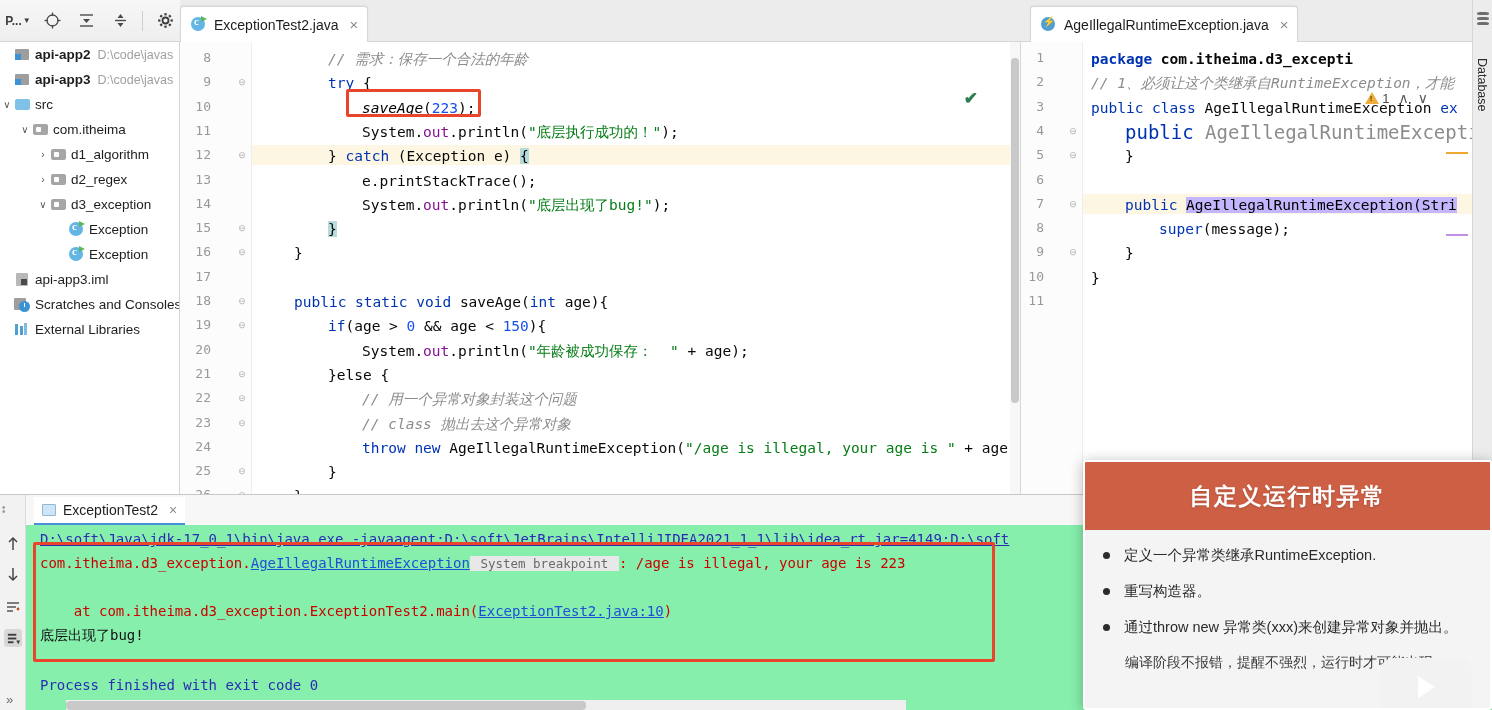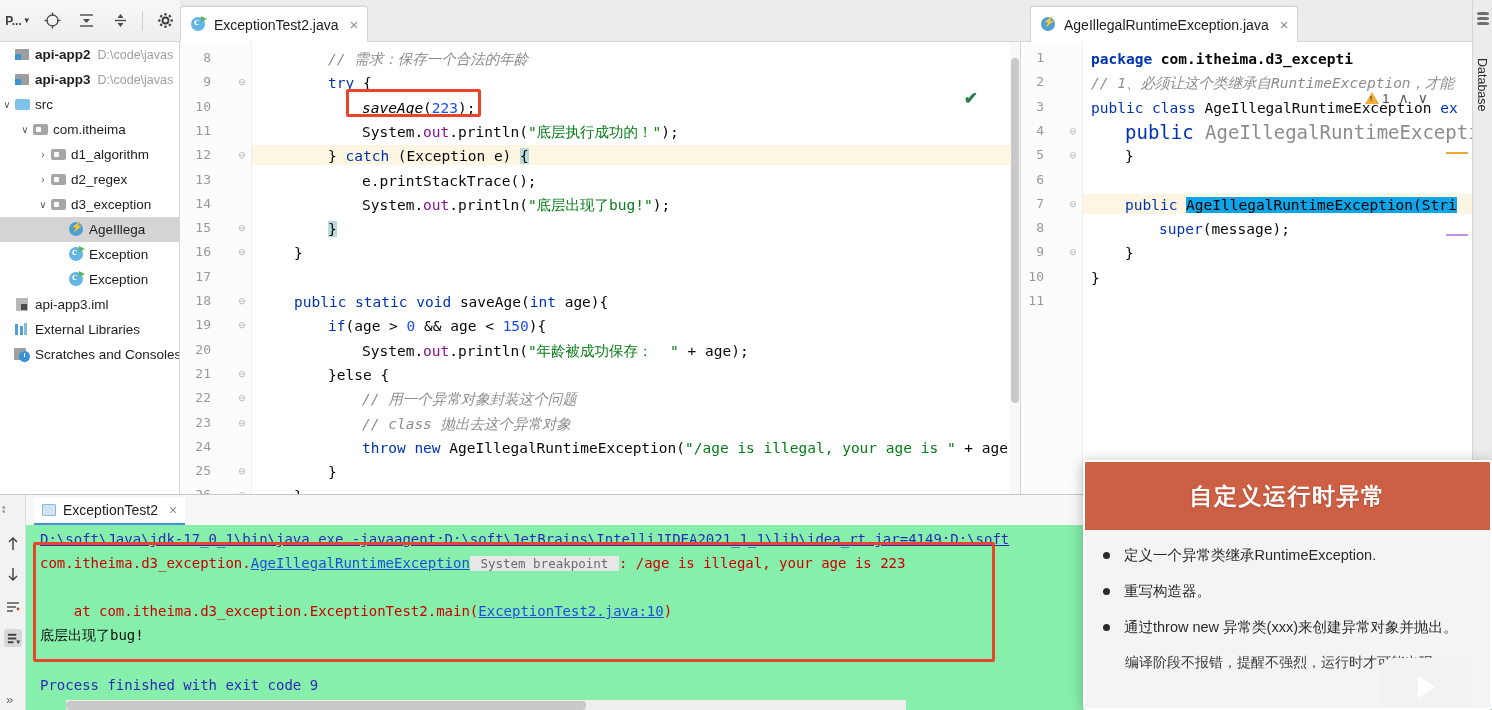--- a/index.html
+++ b/index.html
@@ -117,21 +117,21 @@
   }
   .gutter2 { position:absolute; left:0; top:0; width:62px; height:100%;
     background:#fcfcfc; border-right:1px solid #eeeeee;}
   .codearea2 { position:absolute; left:62px; top:0; right:0; height:100%; }
   .warnbadge { position:absolute; right:44px; top:48px; display:flex; align-items:center; gap:3px;
     font-size:13px; color:#4a4a4a; }
   .tri { width:0;height:0;border-left:7px solid transparent;border-right:7px solid transparent;
     border-bottom:12px solid #f0ad3c; position:relative;}
   .tri::after{content:"!";position:absolute;left:-2.5px;top:2px;font-size:8px;color:#5d4000;font-weight:bold;}
   .navarrow { color:#5b5b5b; font-size:14px; cursor:pointer; }
-  .hl-select { background:#0ea5e9; }
+  .hl-select { background:#c4b5fd; }
   .mark-orange { position:absolute; width:22px; height:2px; background:#f0a732; }
   .mark-purple { position:absolute; width:22px; height:2px; background:#c38fe0; }
 
   
   .dbbar { position:absolute; right:0; top:0; width:20px; height:494px;
     background:#ececec; border-left:1px solid #d6d6d6; }
   .dbtext { position:absolute; top:58px; left:2px; writing-mode:vertical-rl;
     font-size:12.5px; color:#2b2b2b; }
   .dbicon { position:absolute; top:12px; left:4px; width:12px; height:13px; }
   .dbicon i { display:block; height:3px; background:#6e6e6e; border-radius:50%/100%; margin-bottom:2px;}
@@ -275,26 +275,20 @@
         <span class="chev">›</span>
         <span class="ico ico-pkg"></span>
         <span class="tname">d2_regex</span>
       </div>
       <div class="tree-row">
         <span style="width: 36px; flex: 0 0 auto;"></span>
         <span class="chev">∨</span>
         <span class="ico ico-pkg"></span>
         <span class="tname">d3_exception</span>
       </div>
-      <div class="tree-row sel">
-        <span style="width: 54px; flex: 0 0 auto;"></span>
-        <span class="chev none">›</span>
-        <span class="ico ico-exc"></span>
-        <span class="tname">AgeIllega</span>
-      </div>
       <div class="tree-row">
         <span style="width: 54px; flex: 0 0 auto;"></span>
         <span class="chev none">›</span>
         <span class="ico ico-class">
           <i class="flag"></i>
         </span>
         <span class="tname">Exception</span>
       </div>
       <div class="tree-row">
         <span style="width: 54px; flex: 0 0 auto;"></span>
@@ -302,37 +296,37 @@
         <span class="ico ico-class">
           <i class="flag"></i>
         </span>
         <span class="tname">Exception</span>
       </div>
       <div class="tree-row">
         <span style="width: 0px; flex: 0 0 auto;"></span>
         <span class="chev none">›</span>
         <span class="ico ico-iml"></span>
         <span class="tname">api-app3.iml</span>
+      </div>
+      <div class="tree-row">
+        <span style="width: 0px; flex: 0 0 auto;"></span>
+        <span class="chev none">›</span>
+        <span class="ico ico-scratch">
+          <i class="hand"></i>
+        </span>
+        <span class="tname">Scratches and Consoles</span>
       </div>
       <div class="tree-row">
         <span style="width: 0px; flex: 0 0 auto;"></span>
         <span class="chev none">›</span>
         <span class="ico ico-lib">
           <i class="b2"></i>
           <i class="b3"></i>
         </span>
         <span class="tname">External Libraries</span>
-      </div>
-      <div class="tree-row">
-        <span style="width: 0px; flex: 0 0 auto;"></span>
-        <span class="chev none">›</span>
-        <span class="ico ico-scratch">
-          <i class="hand"></i>
-        </span>
-        <span class="tname">Scratches and Consoles</span>
       </div>
     </div>
 
   <div class="tabstrip">
     <div class="etab" style="left:0;">
       <span class="ico ico-class">
           <i class="flag"></i>
         </span>
       <span>ExceptionTest2.java</span>
       <span class="x">×</span>
@@ -504,21 +498,21 @@
     </div>
 
     <div class="console-body" id="console-out">
       <div class="console-hbar">
         <div class="console-hthumb"></div>
       </div>
     <div class="oline" style="top: 6px;"><span class="o-info o-link">D:\soft\Java\jdk-17_0_1\bin\java.exe -javaagent:D:\soft\JetBrains\IntelliJIDEA2021_1_1\lib\idea_rt.jar=4149:D:\soft</span></div>
         <div class="oline" style="top: 30px;"><span class="o-err">com.itheima.d3_exception.</span><span class="o-link">AgeIllegalRuntimeException</span><span class="o-bp"> System breakpoint </span><span class="o-err">: /age is illegal, your age is 223</span></div>
         <div class="oline" style="top: 78px;"><span class="o-err">    at com.itheima.d3_exception.ExceptionTest2.main(</span><span class="o-link">ExceptionTest2.java:10</span><span class="o-err">)</span></div>
         <div class="oline" style="top: 102px;"><span class="o-blk">底层出现了bug!</span></div>
-        <div class="oline" style="top: 152px;"><span class="o-info">Process finished with exit code 9</span></div>
+        <div class="oline" style="top: 152px;"><span class="o-info">Process finished with exit code 0</span></div>
       </div>
     <div class="red-box" style="left:33px; top:47px; width:962px; height:120px;"></div>
   </div>
 
   <div class="vdots">•<br>•</div>
 
   <div class="slide">
     <div class="slide-head">
       <div class="slide-title">自定义运行时异常</div>
     </div>

